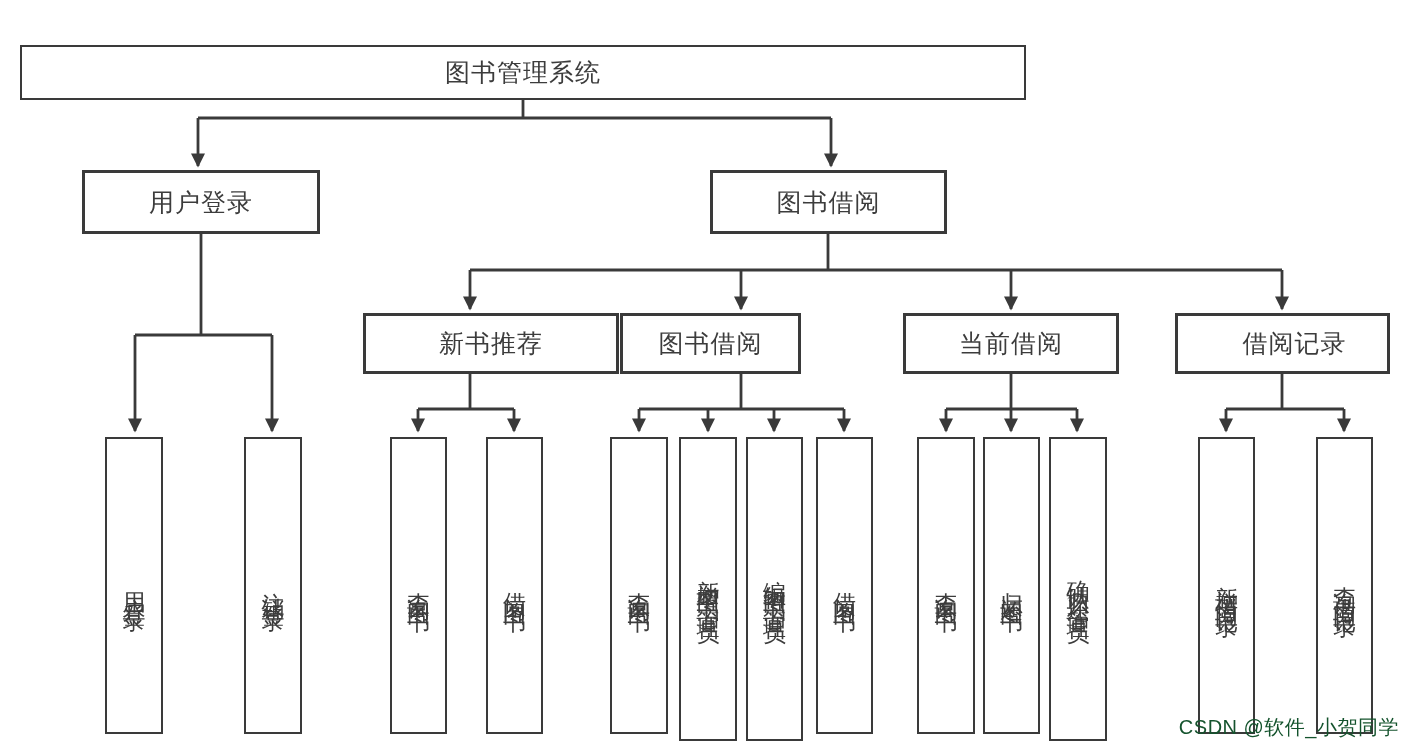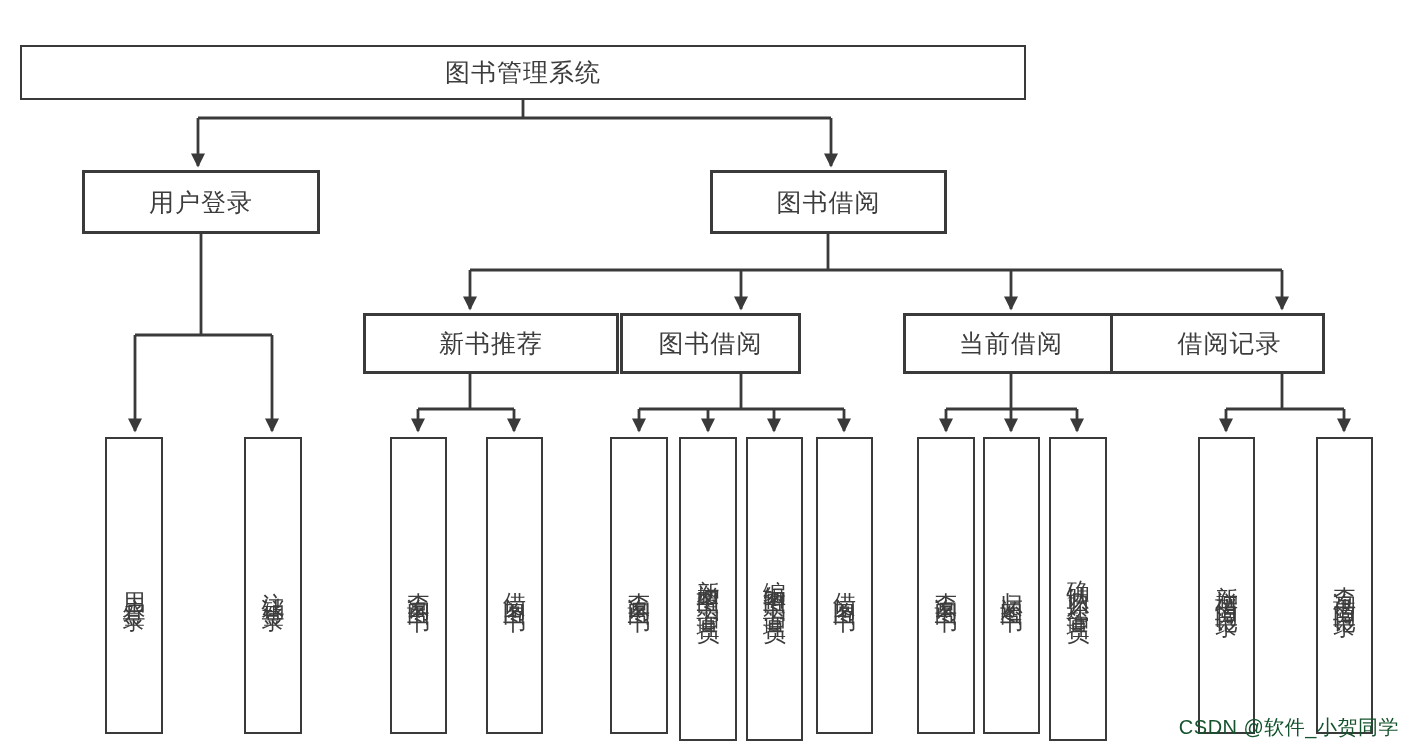--- a/index.html
+++ b/index.html
@@ -126,21 +126,21 @@
 
   <div class="node" style="left:363px; top:313px; width:256px; height:61px;">
     <span class="hlabel">新书推荐</span>
   </div>
   <div class="node" style="left:620px; top:313px; width:181px; height:61px;">
     <span class="hlabel">图书借阅</span>
   </div>
   <div class="node" style="left:903px; top:313px; width:216px; height:61px;">
     <span class="hlabel">当前借阅</span>
   </div>
-  <div class="node" style="left:1110px; top:313px; width:215px; height:61px;padding-left:24px;">
+  <div class="node" style="left:1175px; top:313px; width:215px; height:61px;padding-left:24px;">
     <span class="hlabel">借阅记录</span>
   </div>
 
   <div class="node leaf" style="left:105px; top:437px; width:58px; height:297px;">
     <span class="vlabel">用户登录</span>
   </div>
   <div class="node leaf" style="left:244px; top:437px; width:58px; height:297px;">
     <span class="vlabel">注销登录</span>
   </div>
 

